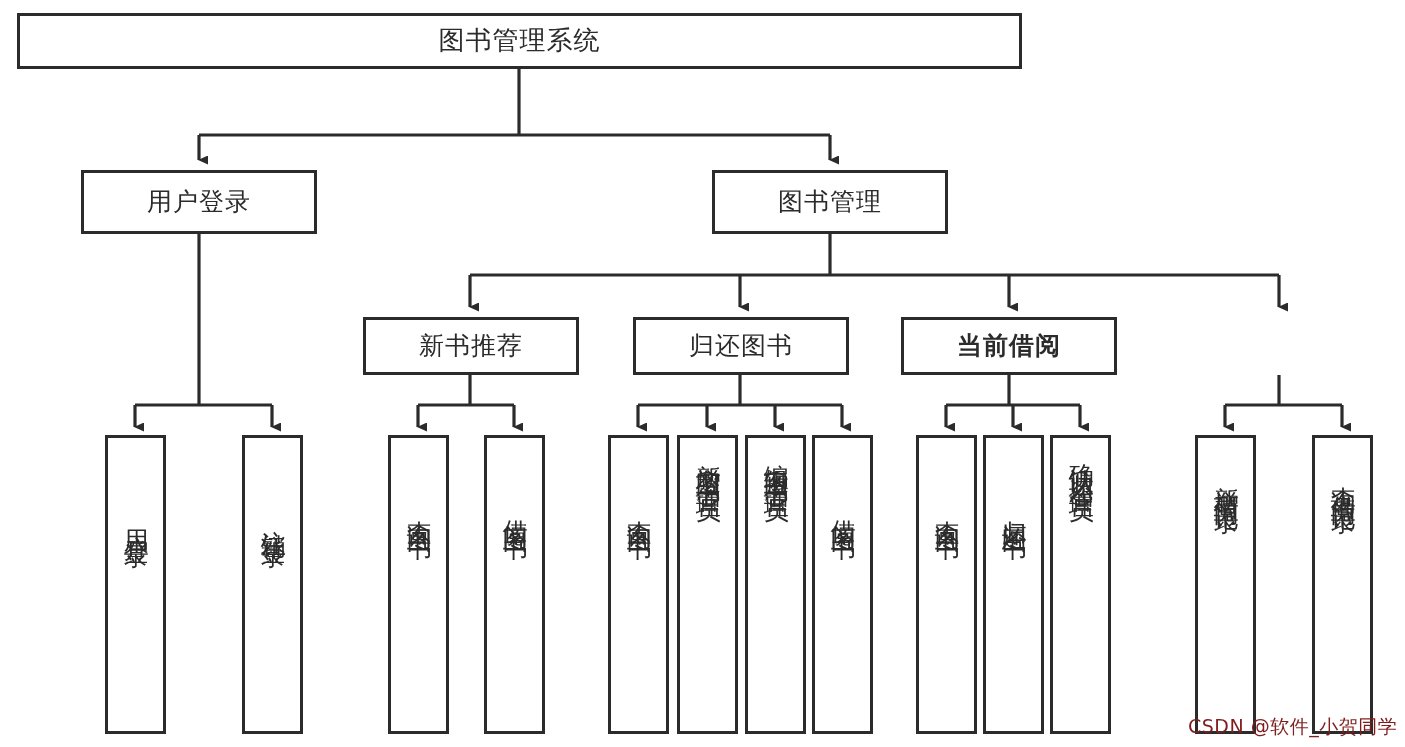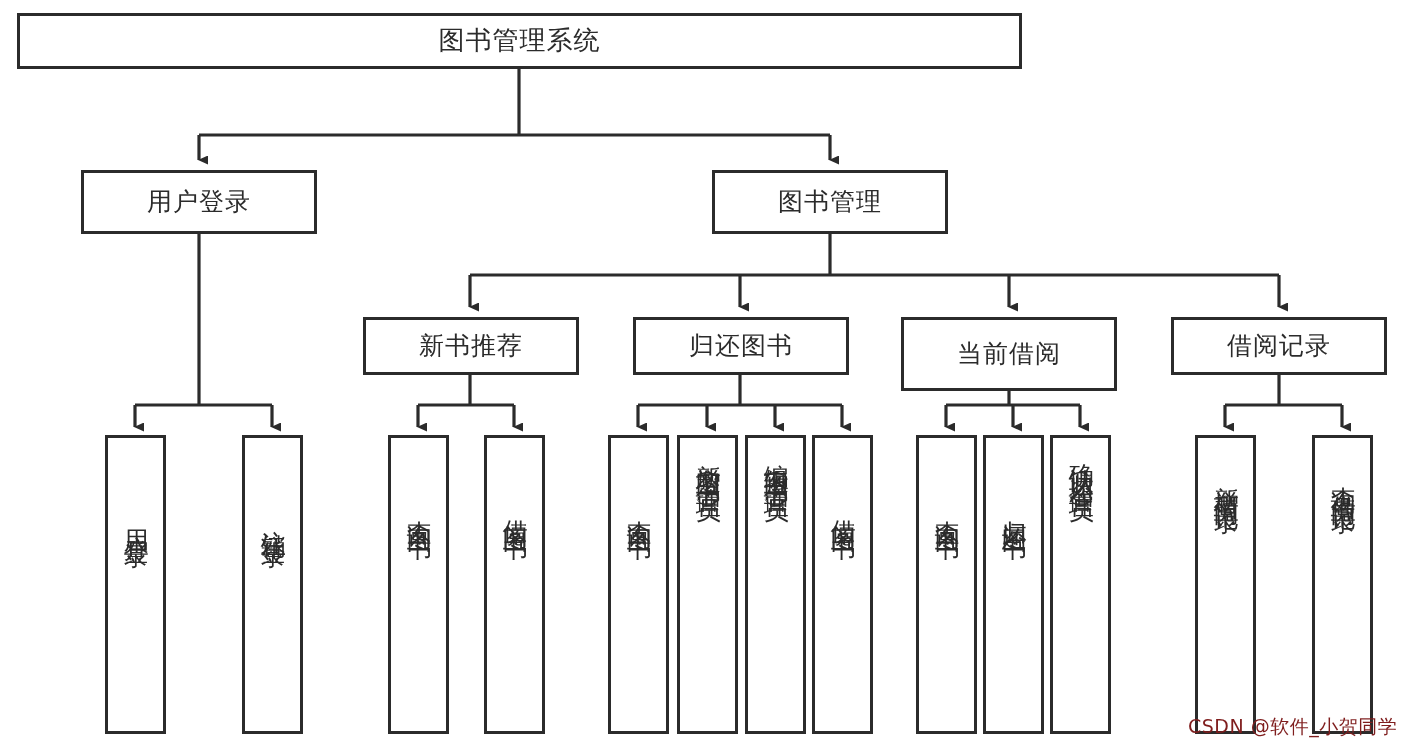--- a/index.html
+++ b/index.html
@@ -126,25 +126,22 @@
   <div class="node h" style="left:363px;top:317px;width:216px;height:58px;">
     <span class="label">新书推荐</span>
   </div>
 
   <div class="node h" style="left:712px;top:170px;width:236px;height:64px;">
     <span class="label">图书管理</span>
   </div>
   <div class="node h" style="left:633px;top:317px;width:216px;height:58px;">
     <span class="label">归还图书</span>
   </div>
-  <div class="node h" style="left:901px;top:317px;width:216px;height:74px;">
+  <div class="node h" style="left:901px;top:317px;width:216px;height:58px;font-weight:bold;">
     <span class="label">当前借阅</span>
-  </div>
-  <div class="node h" style="left:1171px;top:317px;width:216px;height:58px;">
-    <span class="label">借阅记录</span>
   </div>
 
   <div class="node v" style="left:105px;top:435px;width:61px;height:299px;padding-top:72px;">
     <span class="label">用户登录</span>
   </div>
   <div class="node v" style="left:242px;top:435px;width:61px;height:299px;padding-top:72px;">
     <span class="label">注销登录</span>
   </div>
 
   <div class="node v" style="left:388px;top:435px;width:61px;height:299px;padding-top:62px;">

